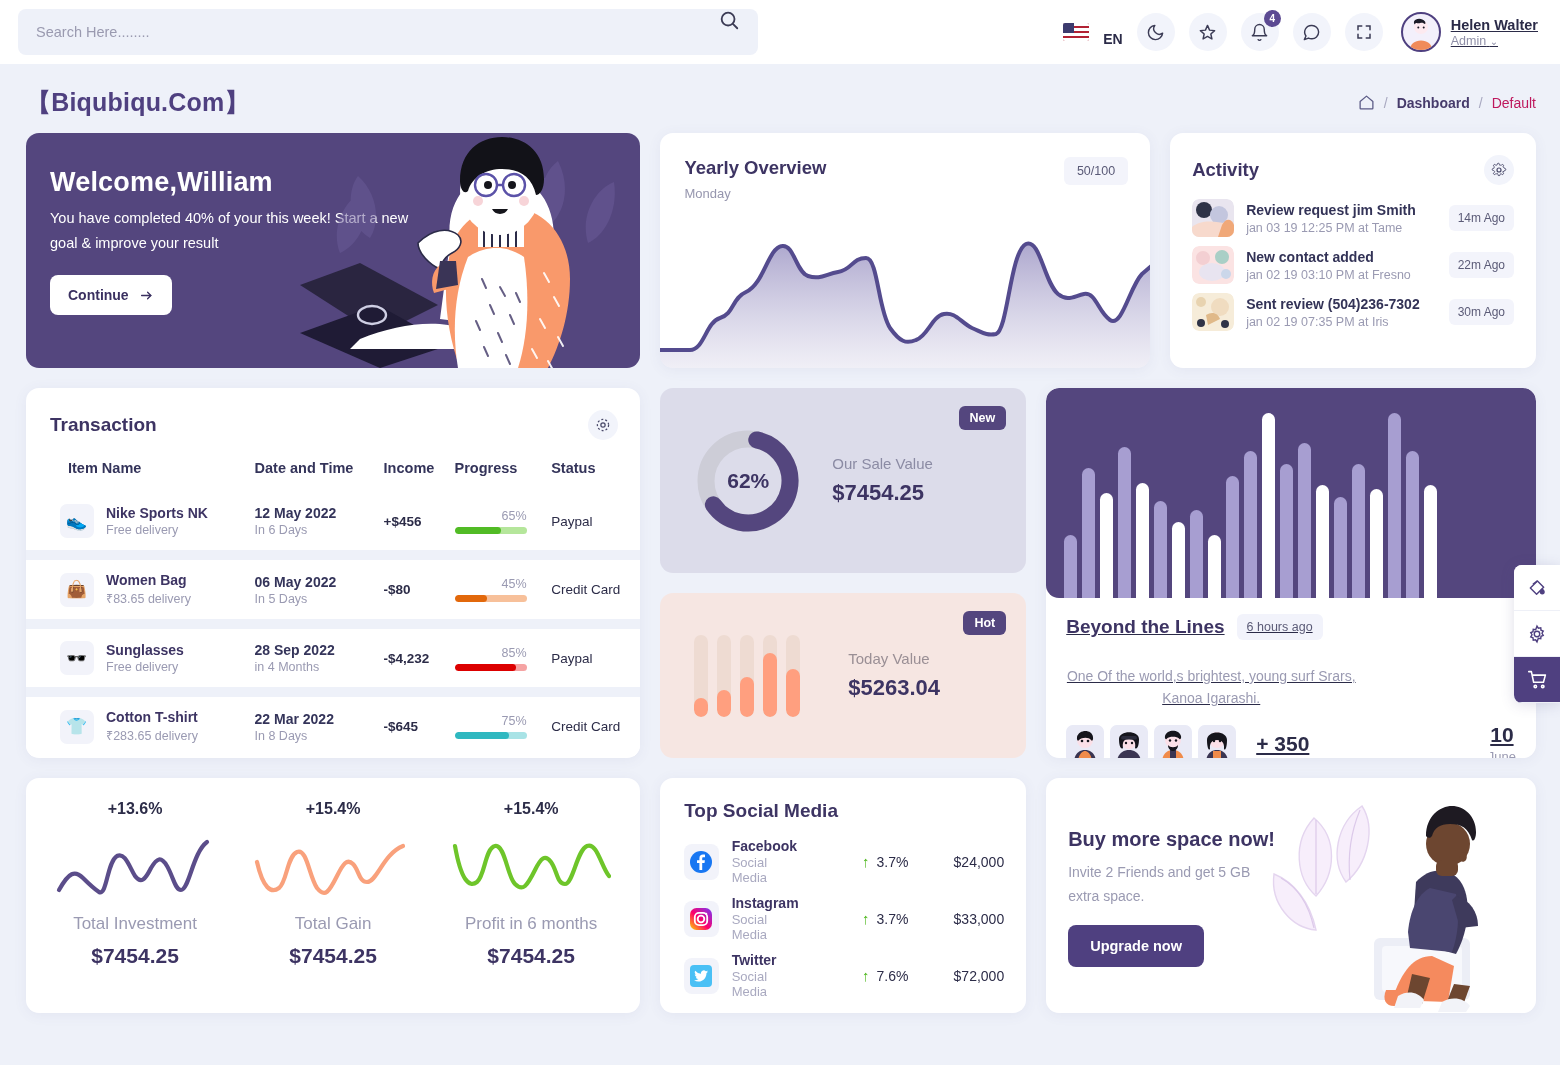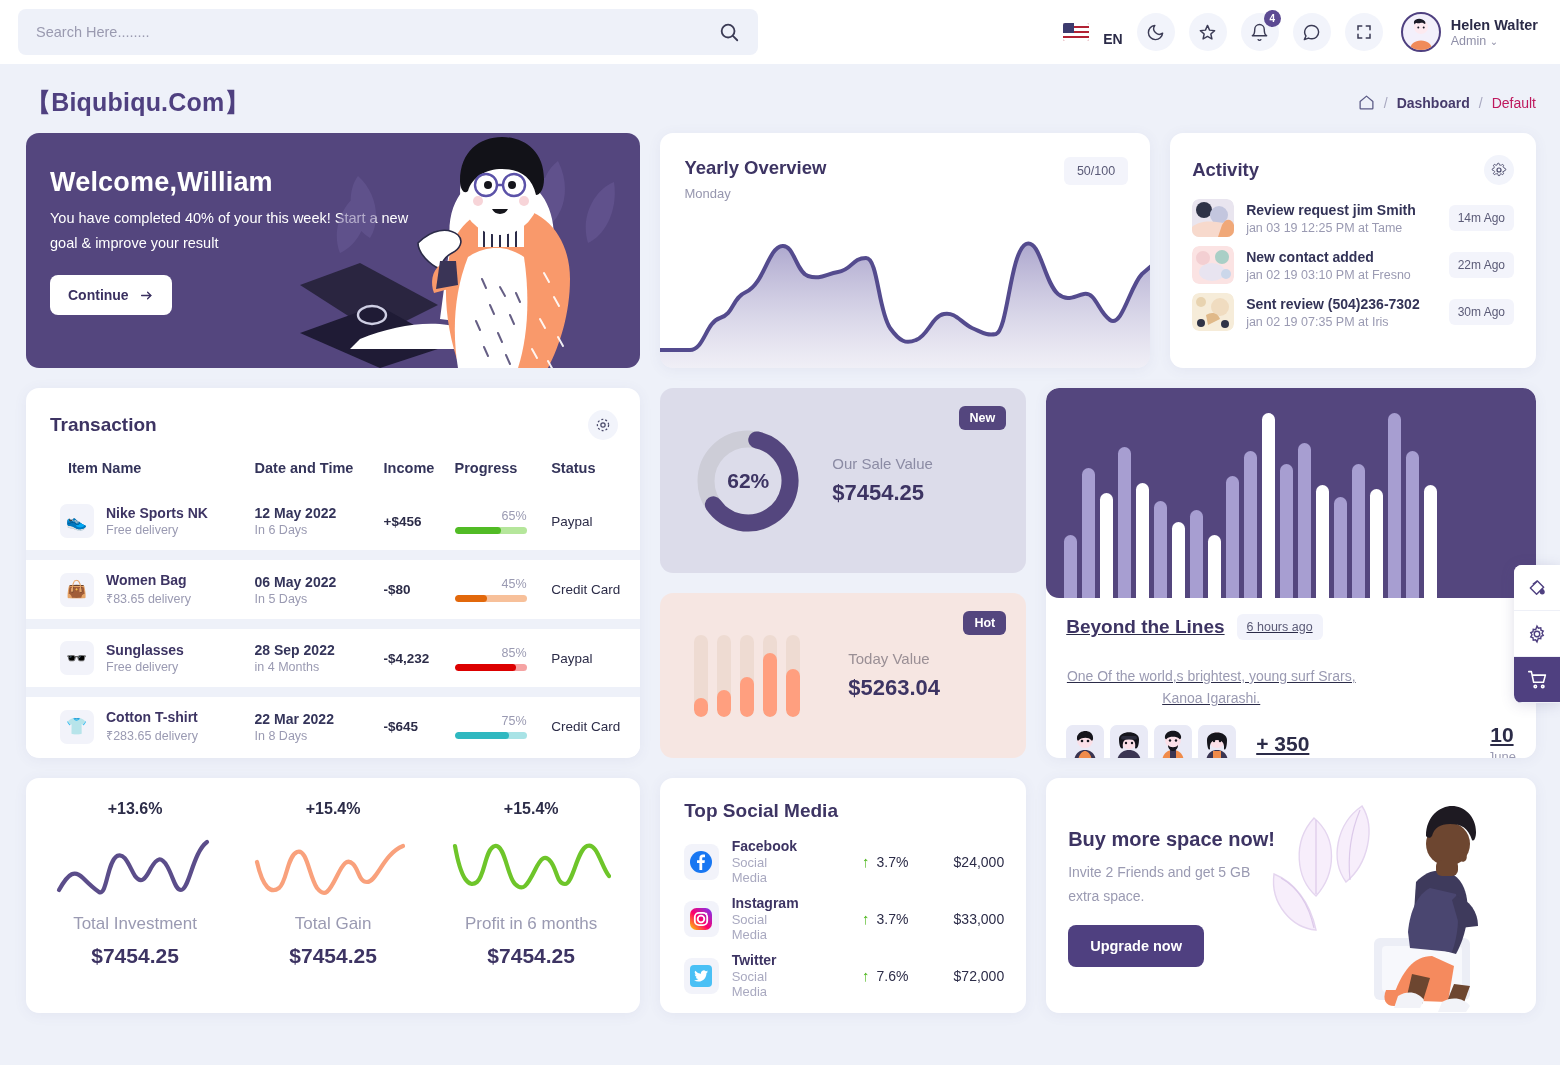--- a/index.html
+++ b/index.html
@@ -13,21 +13,21 @@
   
   .topbar {
     height: 64px; background: #ffffff;
     display: flex; align-items: center;
     padding: 0 22px 0 18px;
     position: relative;
   }
   .search-wrap {
     flex: 0 0 740px; height: 46px;
     background: #eef1f9; border-radius: 8px;
-    display: flex; align-items: center;
+    display: flex; 
     padding: 0 18px;
   }
   .search-wrap input {
     flex: 1; border: none; outline: none; background: transparent;
     font-family: "Liberation Sans", sans-serif;
     font-size: 14.5px; color: #52526c;
   }
   .search-wrap input::placeholder { color: #9a9ab0; }
   .search-ico { width: 22px; height: 22px; display:block; }
   .top-right {
@@ -44,21 +44,21 @@
     width: 38px; height: 38px; border-radius: 50%;
     background: #f2f4fb; display: flex; align-items: center; justify-content: center;
     position: relative; cursor: pointer; border: none;
   }
   .badge-count {
     position: absolute; top: -3px; right: -2px;
     min-width: 17px; height: 17px; border-radius: 50%;
     background: #5c4a92; color:#fff; font-size: 10px; font-weight: 700;
     display:flex; align-items:center; justify-content:center;
   }
-  .user-wrap { display: flex; align-items: center; gap: 10px; margin-left: 4px;}
+  .user-wrap { display: flex; align-items: center; gap: 10px; margin-left: 4px; text-decoration: underline;}
   .avatar-ring {
     width: 40px; height: 40px; border-radius: 50%;
     border: 2px solid #4f4080; overflow: hidden; background:#f3f0fb;
     display:flex;align-items:flex-end;justify-content:center;
   }
   .uname { font-size: 14.5px; font-weight: 700; color: #2b2b48; line-height: 1.25;}
   .urole { font-size: 12.5px; color: #8f8fa8; }
   .urole .caret { font-size: 10px; }
 
   

